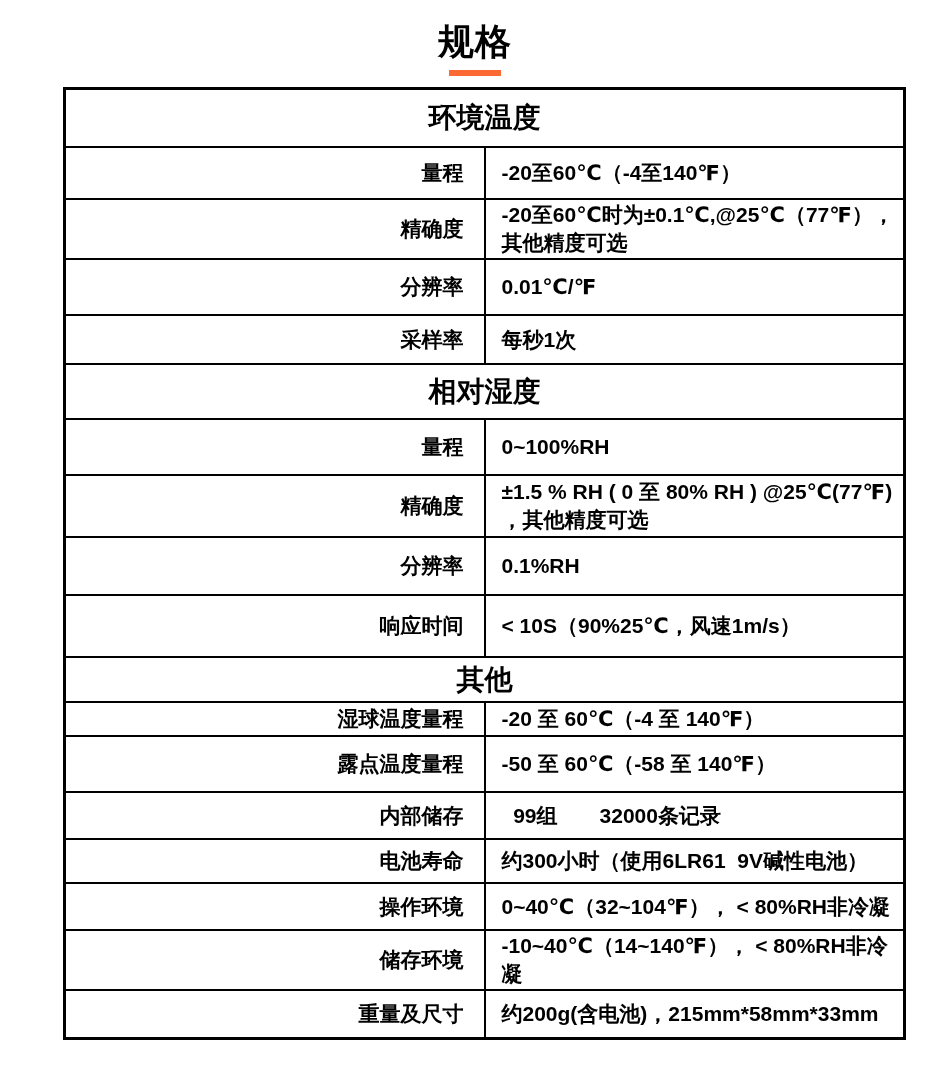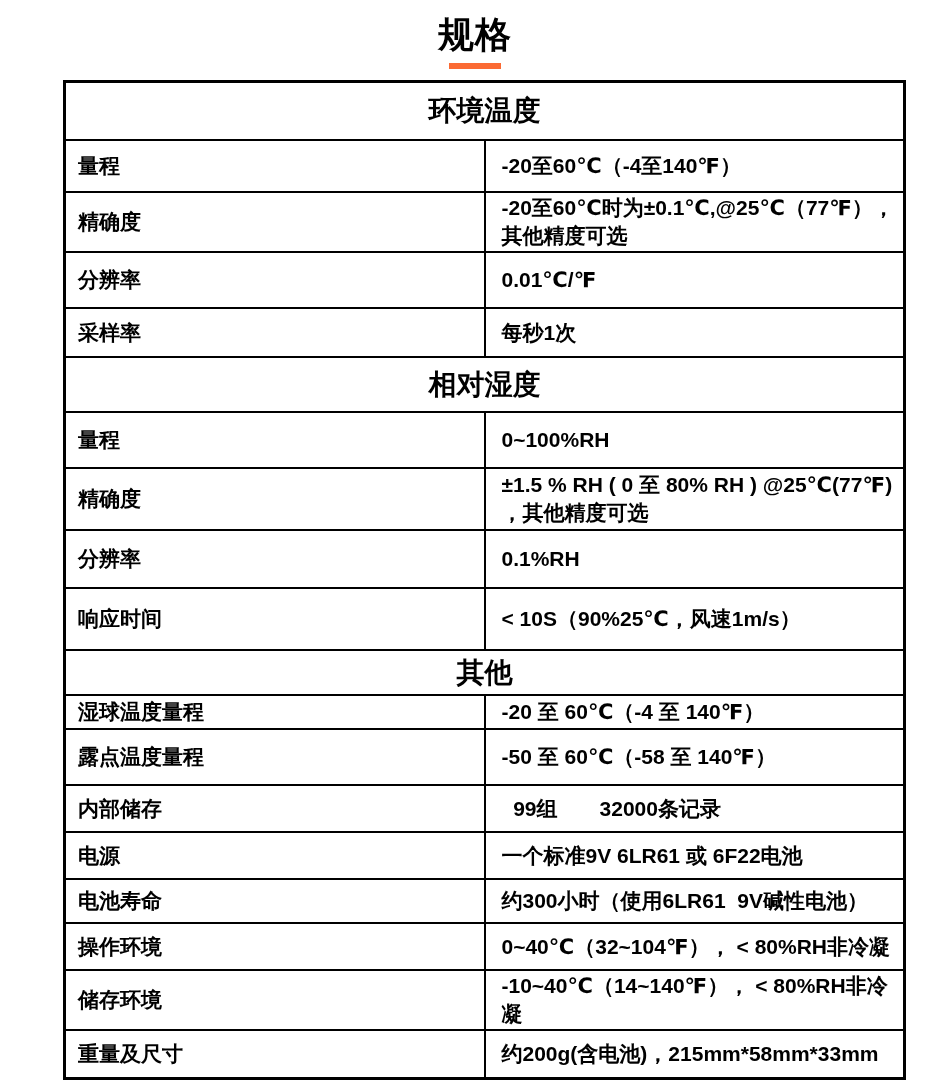--- a/index.html
+++ b/index.html
@@ -12,21 +12,21 @@
   body {
     width: 950px;
     height: 1090px;
     overflow: hidden;
   }
   .title-wrap {
     text-align: center;
     padding-top: 14px;
   }
   .page-title {
-    margin: 1px;
+    margin: 8px;
     font-size: 36px;
     font-weight: 700;
     line-height: 1.1;
     letter-spacing: 1px;
   }
   .title-underline {
     width: 52px;
     height: 6px;
     background: #FB6A33;
     margin: 8px auto 0 auto;
@@ -42,24 +42,24 @@
     border: 2px solid #000000;
     vertical-align: middle;
   }
   td.section-header {
     text-align: center;
     font-weight: 700;
     font-size: 28px;
   }
   td.spec-label {
     width: 198px;
-    text-align: left;
+    text-align: right;
     font-weight: 700;
     font-size: 21px;
-    padding: 0 12px;
+    padding: 0 20px;
   }
   td.spec-value {
     font-size: 21px;
     font-weight: 600;
     padding-left: 16px;
     padding-right: 8px;
     white-space: pre-wrap;
   }
 </style>
 </head>
@@ -121,24 +121,20 @@
     <td class="spec-value">-20 至 60℃（-4 至 140℉）</td>
   </tr>
   <tr style="height:56px;">
     <td class="spec-label">露点温度量程</td>
     <td class="spec-value">-50 至 60℃（-58 至 140℉）</td>
   </tr>
   <tr style="height:47px;">
     <td class="spec-label">内部储存</td>
     <td class="spec-value">  99组　　32000条记录</td>
   </tr>
-  <tr style="height:47px;">
-    <td class="spec-label">电源</td>
-    <td class="spec-value">一个标准9V 6LR61 或 6F22电池</td>
-  </tr>
   <tr style="height:44px;">
     <td class="spec-label">电池寿命</td>
     <td class="spec-value">约300小时（使用6LR61  9V碱性电池）</td>
   </tr>
   <tr style="height:47px;">
     <td class="spec-label">操作环境</td>
     <td class="spec-value">0~40℃（32~104℉）， &lt; 80%RH非冷凝</td>
   </tr>
   <tr style="height:46px;">
     <td class="spec-label">储存环境</td>

